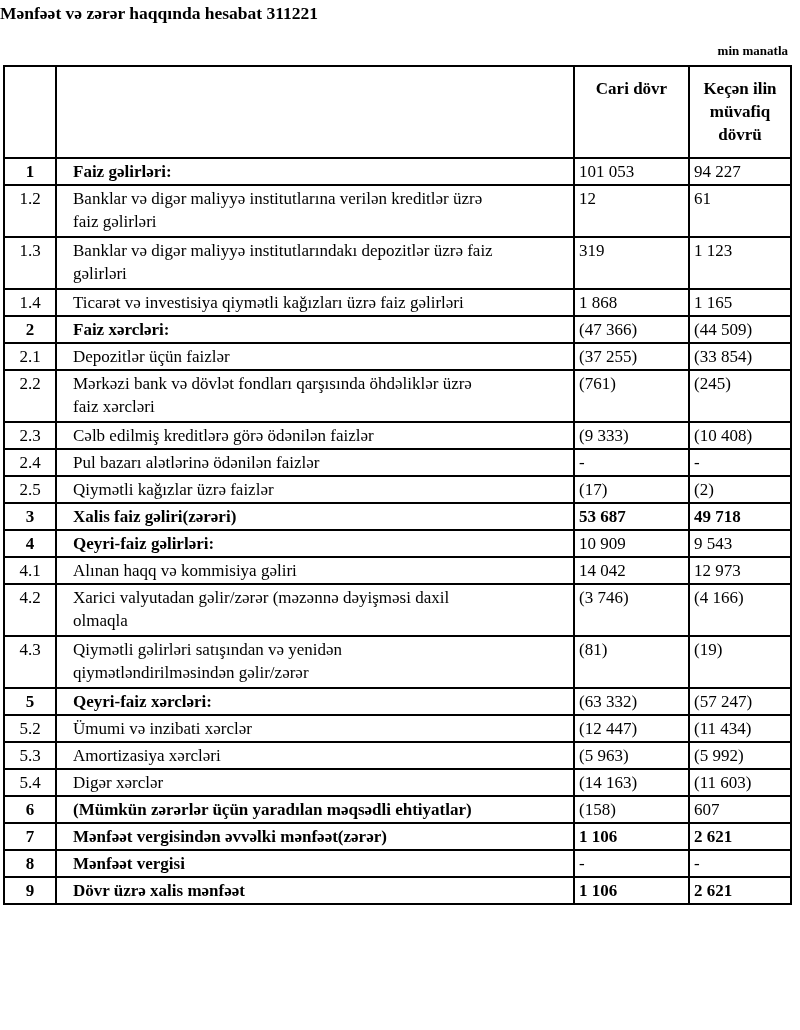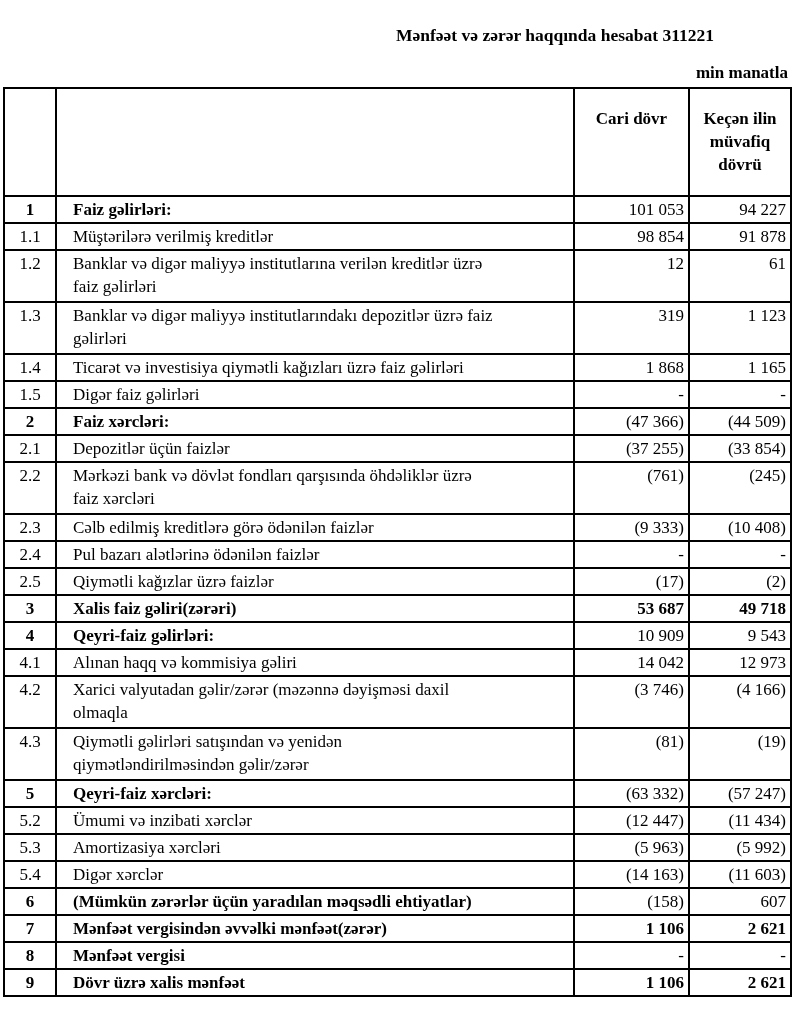--- a/index.html
+++ b/index.html
@@ -10,70 +10,70 @@
     font-family: "Liberation Serif", "DejaVu Serif", serif;
   }
   .page {
     position: relative;
     width: 800px;
     height: 1030px;
     background: #ffffff;
     overflow: hidden;
   }
   .report-title {
-    padding-top: 24px;
+    padding-top: 2px;
     width: 714px;
-    text-align: right;
+    text-align: left;
     font-weight: bold;
     font-size: 17.5px;
     line-height: 22px;
   }
   .unit-note {
     width: 788px;
     margin-top: 16px;
     margin-bottom: 3px;
     text-align: right;
     font-weight: bold;
-    font-size: 17px;
+    font-size: 13px;
     line-height: 22px;
   }
   table.pl-table {
     border-collapse: collapse;
     table-layout: fixed;
     margin-left: 3px;
     width: 787px;
   }
   .pl-table th, .pl-table td {
     border: 2px solid #000000;
     vertical-align: top;
     font-size: 17px;
     line-height: 23px;
     padding: 1px 4px;
     overflow: hidden;
   }
   .pl-table th {
     height: 70px;
     font-weight: bold;
     text-align: center;
-    padding: 18px 6px;
+    padding: 10px 6px;
   }
   .pl-table td { height: 22px; }
   tr.tall td { height: 48px; }
   td.num {
     text-align: center;
     padding: 1px 2px;
   }
   td.label {
     text-align: left;
     padding-left: 16px;
     white-space: pre-wrap;
   }
   td.val {
-    text-align: right;
-    padding-left: 10px;
+    text-align: left;
+    padding-left: 4px;
   }
   .b { font-weight: bold; }
 </style>
 </head>
 <body>
 
 <div class="page">
 
   <div class="report-title">Mənfəət və zərər haqqında hesabat 311221</div>
 
@@ -94,26 +94,20 @@
         <th>Keçən ilin müvafiq dövrü</th>
       </tr>
     </thead>
     <tbody>
         <tr>
           <td class="num b">1</td>
           <td class="label b">Faiz gəlirləri:</td>
           <td class="val">101 053</td>
           <td class="val">94 227</td>
         </tr>
-        <tr>
-          <td class="num">1.1</td>
-          <td class="label">Müştərilərə verilmiş kreditlər</td>
-          <td class="val">98 854</td>
-          <td class="val">91 878</td>
-        </tr>
         <tr class="tall">
           <td class="num">1.2</td>
           <td class="label">Banklar və digər maliyyə institutlarına verilən kreditlər üzrə
 faiz gəlirləri</td>
           <td class="val">12</td>
           <td class="val">61</td>
         </tr>
         <tr class="tall">
           <td class="num">1.3</td>
           <td class="label">Banklar və digər maliyyə institutlarındakı depozitlər üzrə faiz
@@ -121,26 +115,20 @@
           <td class="val">319</td>
           <td class="val">1 123</td>
         </tr>
         <tr>
           <td class="num">1.4</td>
           <td class="label">Ticarət və investisiya qiymətli kağızları üzrə faiz gəlirləri</td>
           <td class="val">1 868</td>
           <td class="val">1 165</td>
         </tr>
         <tr>
-          <td class="num">1.5</td>
-          <td class="label">Digər faiz gəlirləri</td>
-          <td class="val">-</td>
-          <td class="val">-</td>
-        </tr>
-        <tr>
           <td class="num b">2</td>
           <td class="label b">Faiz xərcləri:</td>
           <td class="val">(47 366)</td>
           <td class="val">(44 509)</td>
         </tr>
         <tr>
           <td class="num">2.1</td>
           <td class="label">Depozitlər üçün faizlər</td>
           <td class="val">(37 255)</td>
           <td class="val">(33 854)</td>

